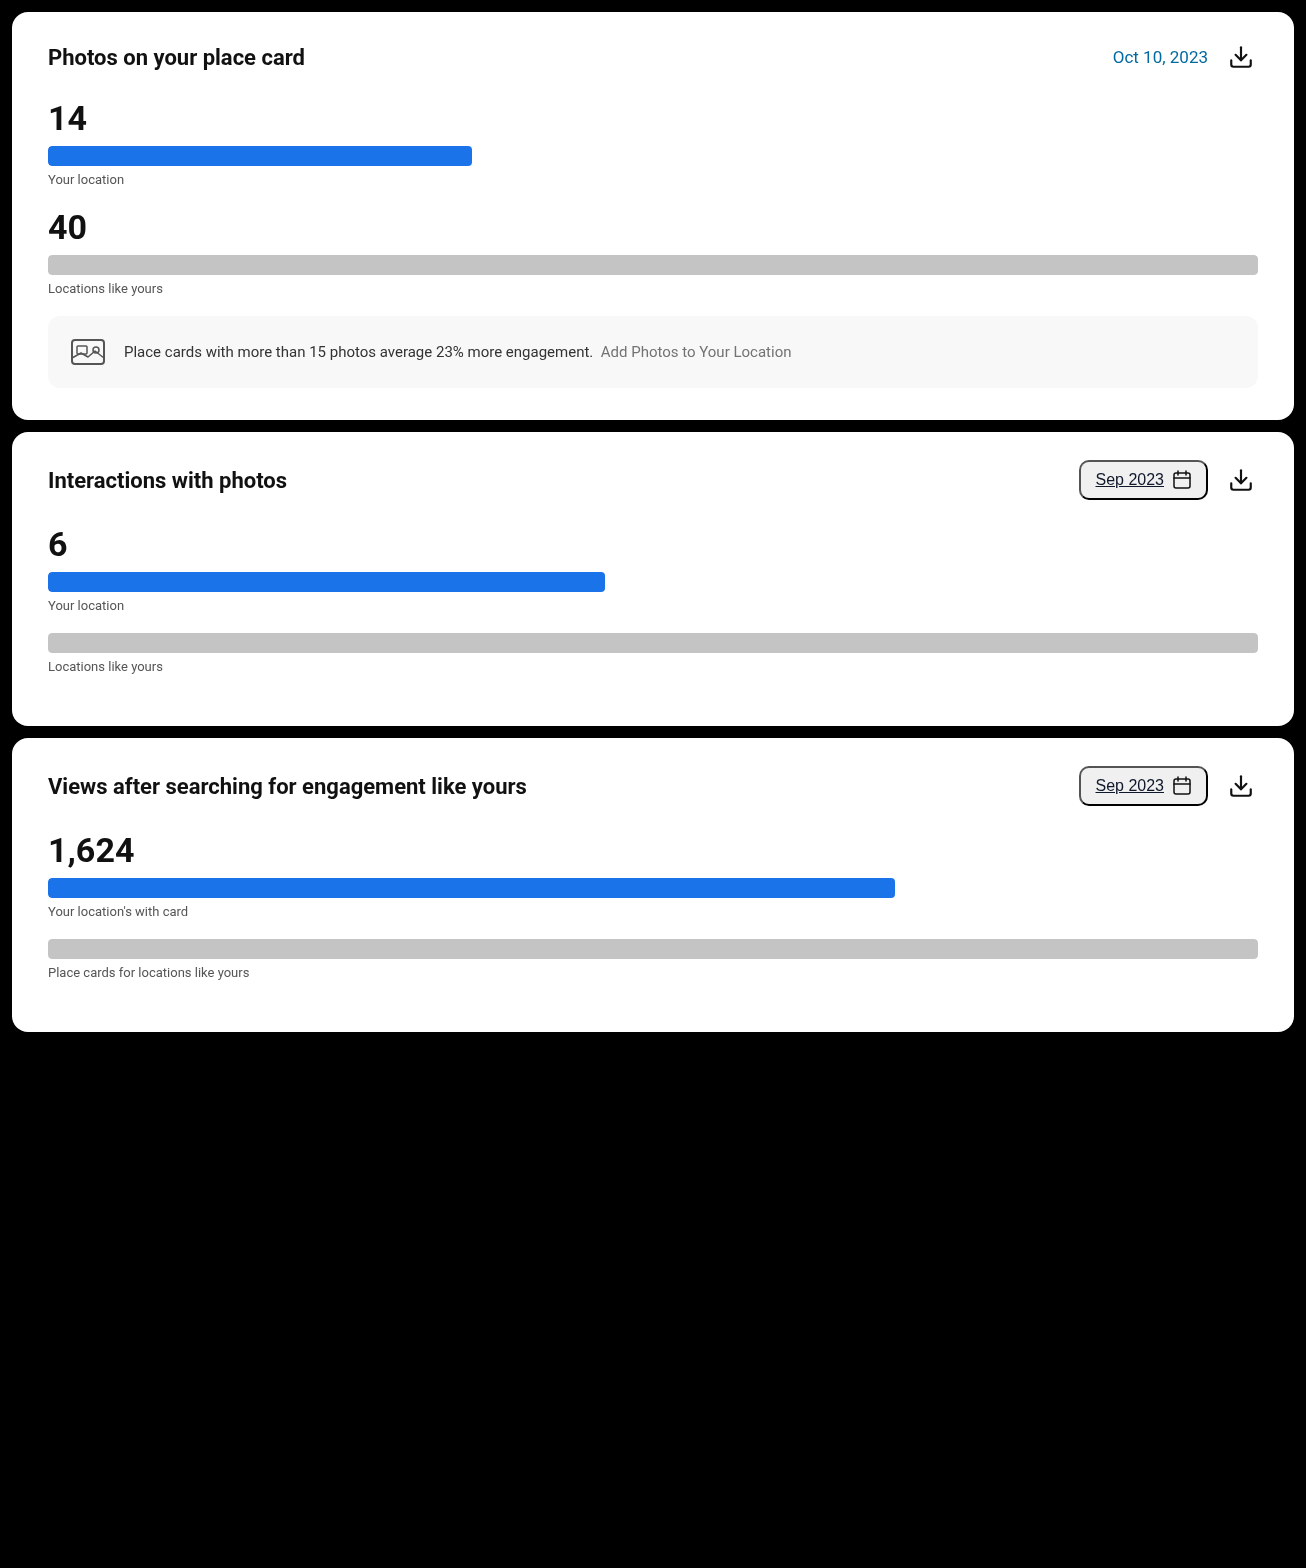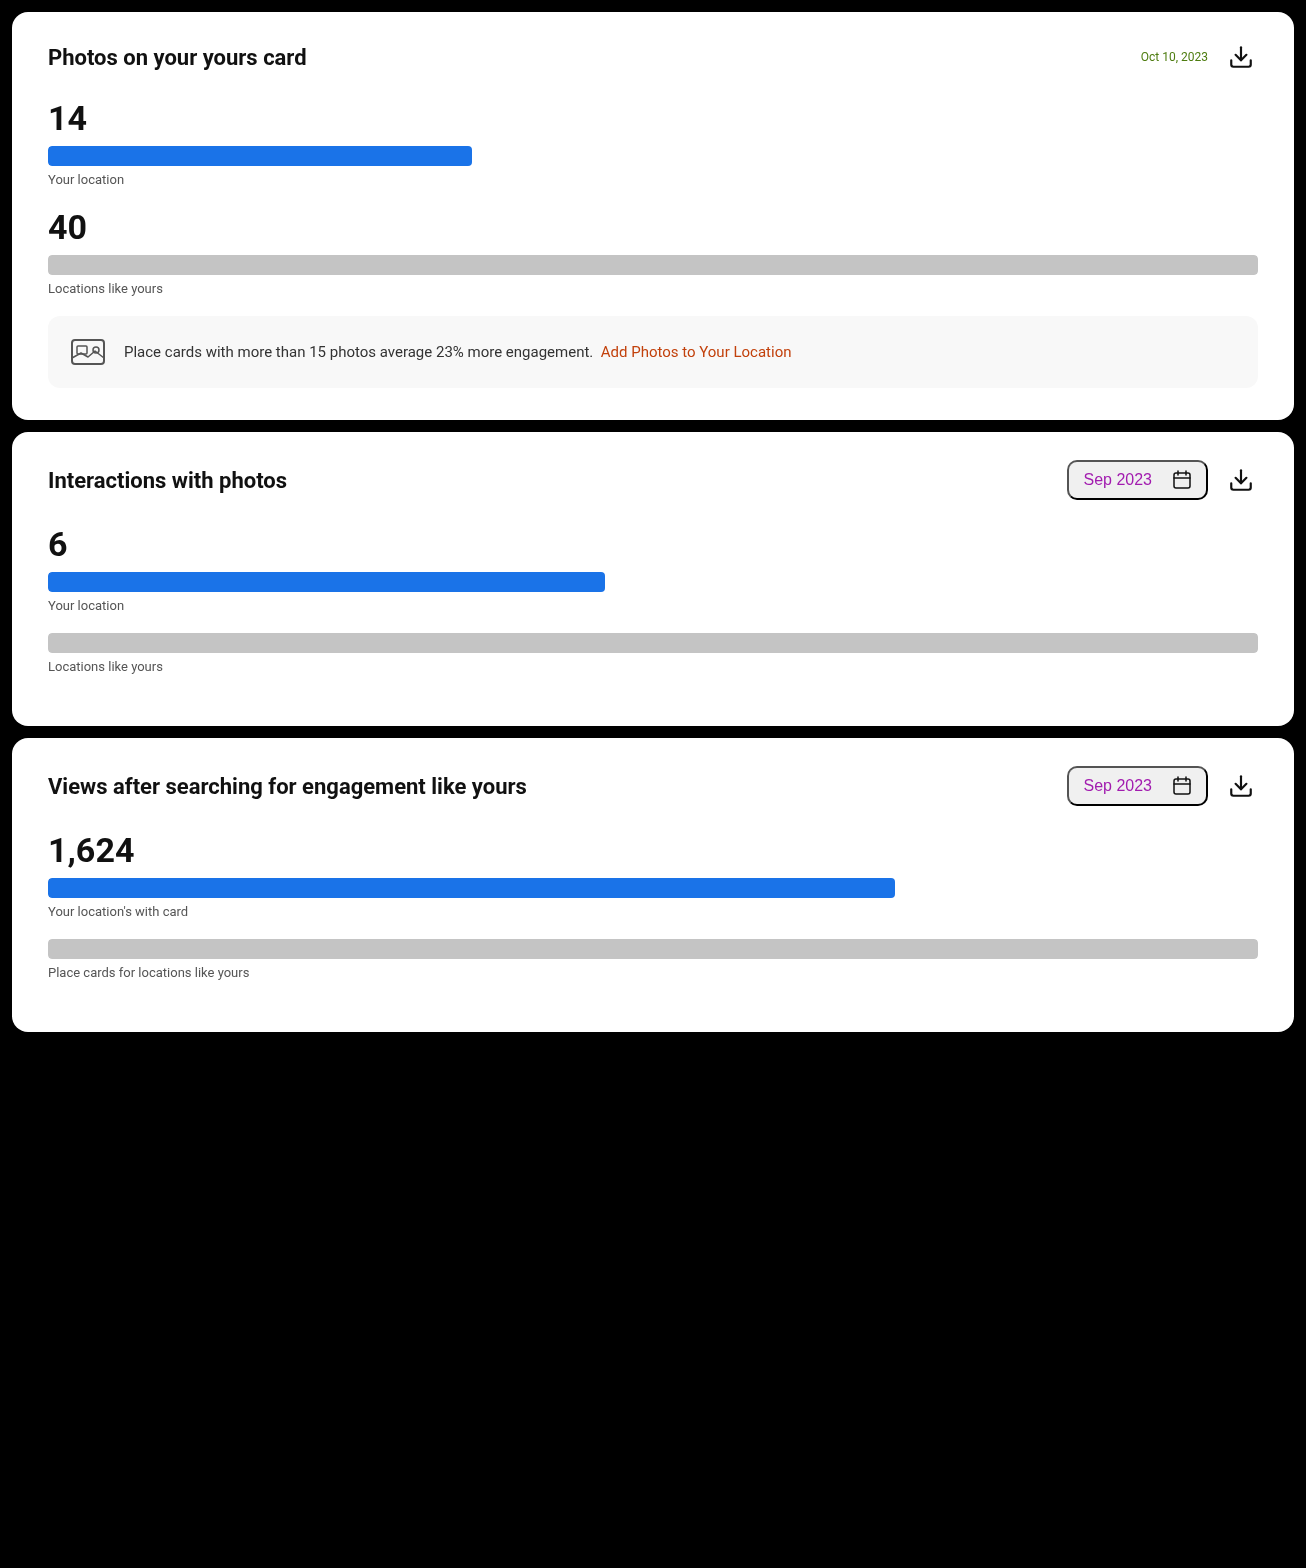--- a/index.html
+++ b/index.html
@@ -38,33 +38,34 @@
       color: #111;
     }
 
     .header-right {
       display: flex;
       align-items: center;
       gap: 16px;
     }
 
     .date-label {
-      font-size: 12px;
-      color: #4d7c0f;
+      font-size: 17px;
+      color: #0369a1;
     }
 
     .date-badge {
       display: flex;
       align-items: center;
-      gap: 20px;
+      gap: 8px;
       background: #f0f0f0;
       border-radius: 10px;
       padding: 8px 14px;
       font-size: 16px;
-      color: #a21caf;
+      color: #0f172a;
+      text-decoration: underline;
     }
 
     .download-btn {
       background: none;
       border: none;
       cursor: pointer;
       padding: 4px;
       display: flex;
       align-items: center;
       justify-content: center;
@@ -129,36 +130,36 @@
       color: #555;
     }
 
     .info-text {
       font-size: 15px;
       color: #333;
       line-height: 1.5;
     }
 
     .info-link {
-      color: #c2410c;
+      color: #737373;
       text-decoration: none;
       cursor: pointer;
     }
 
     .calendar-icon-svg {
       width: 20px;
       height: 20px;
     }
   </style>
 </head>
 <body>
 
 <div class="card">
   <div class="card-header">
-    <span class="card-title">Photos on your yours card</span>
+    <span class="card-title">Photos on your place card</span>
     <div class="header-right">
       <span class="date-label">Oct 10, 2023</span>
       <button class="download-btn">
         <svg class="download-icon" viewBox="0 0 24 24" fill="none" stroke="#111" stroke-width="2" stroke-linecap="round" stroke-linejoin="round">
           <path d="M21 15v4a2 2 0 0 1-2 2H5a2 2 0 0 1-2-2v-4"></path>
           <polyline points="7 10 12 15 17 10"></polyline>
           <line x1="12" y1="15" x2="12" y2="3"></line>
         </svg>
       </button>
     </div>

